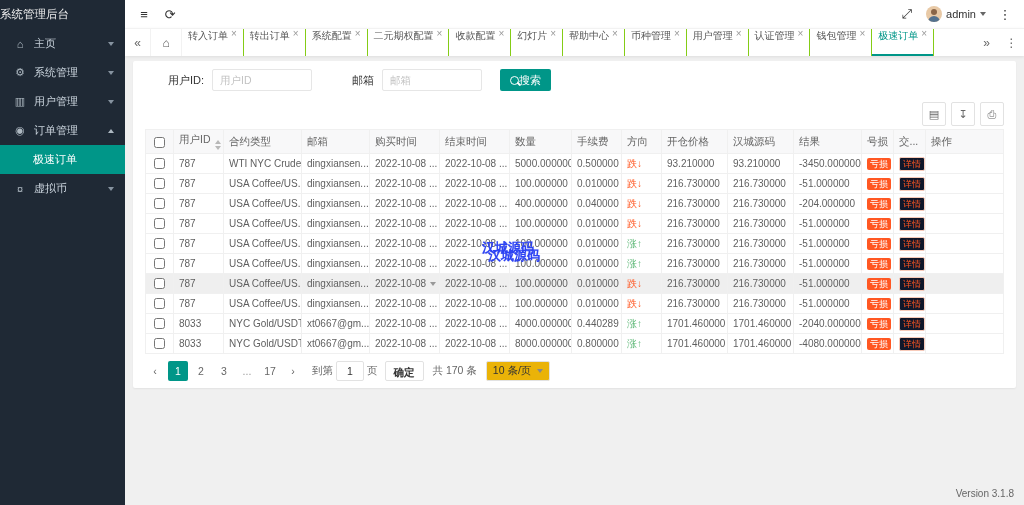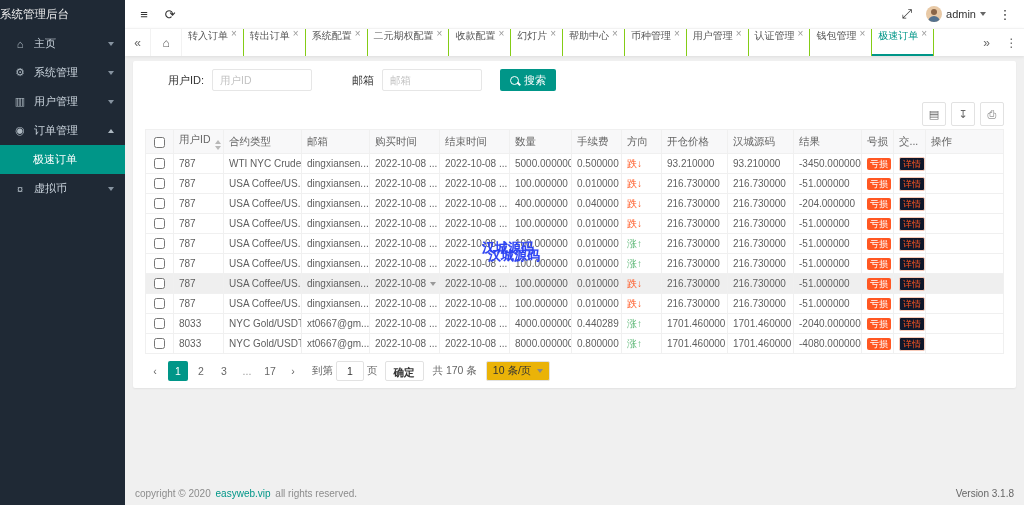--- a/index.html
+++ b/index.html
@@ -48,21 +48,21 @@
   
   .content{flex:1;min-height:0;position:relative;padding:5px 8px;overflow:hidden}
   .card{background:#fff;border-radius:2px;box-shadow:0 1px 2px rgba(0,0,0,.06)}
 
   .filter-row{display:flex;align-items:center;padding:8px 12px 8px 35px}
   .f-label{color:#333;font-size:11px;margin-right:8px}
   .f-label.email{margin-left:40px}
   .f-input{width:100px;height:22px;border:1px solid #e6e6e6;border-radius:2px;padding:0 7px;font-size:10.5px;color:#666;outline:none;background:#fff;box-sizing:border-box}
   .f-input::placeholder{color:#c2c2c2}
   .btn-search{margin-left:18px;height:22px;border:none;border-radius:2px;background:#009688;color:#fff;font-size:11px;
-              padding:0 10px;display:flex;align-items:center;gap:5px;cursor:pointer}
+              padding:0 10px;display:flex;align-items:center;gap:0;cursor:pointer}
   .mag{width:7px;height:7px;border:1.5px solid #fff;border-radius:50%;position:relative;display:inline-block}
   .mag::after{content:"";position:absolute;width:4px;height:1.5px;background:#fff;transform:rotate(45deg);right:-3px;bottom:-1px}
 
   .table-toolbar{display:flex;justify-content:flex-end;gap:5px;padding:3px 12px}
   .tool-btn{width:22px;height:22px;border:1px solid #e2e2e2;border-radius:2px;background:#fff;color:#666;font-size:11px;
             display:flex;align-items:center;justify-content:center;cursor:pointer}
 
   .table-wrap{padding:0 12px}
   table{width:100%;border-collapse:collapse;table-layout:fixed;font-size:10px;color:#5f5f5f}
   th,td{border:1px solid #f0f0f0;padding:0 5px;text-align:left;font-weight:normal;white-space:nowrap;overflow:hidden}
@@ -496,18 +496,17 @@
           </span>
         </div>
 
       </div>
 
       <div class="watermark wm1">汉城源码</div>
       <div class="watermark wm2">汉城源码</div>
     </div>
 
     <footer class="footer">
-      <span><span>copyright © 2020 </span><a class="link">easyweb.vip</a><span> all rights reserved.</span></span>
       <span class="version">Version 3.1.8</span>
     </footer>
 
   </div>
 </div>
 
 </body></html>

